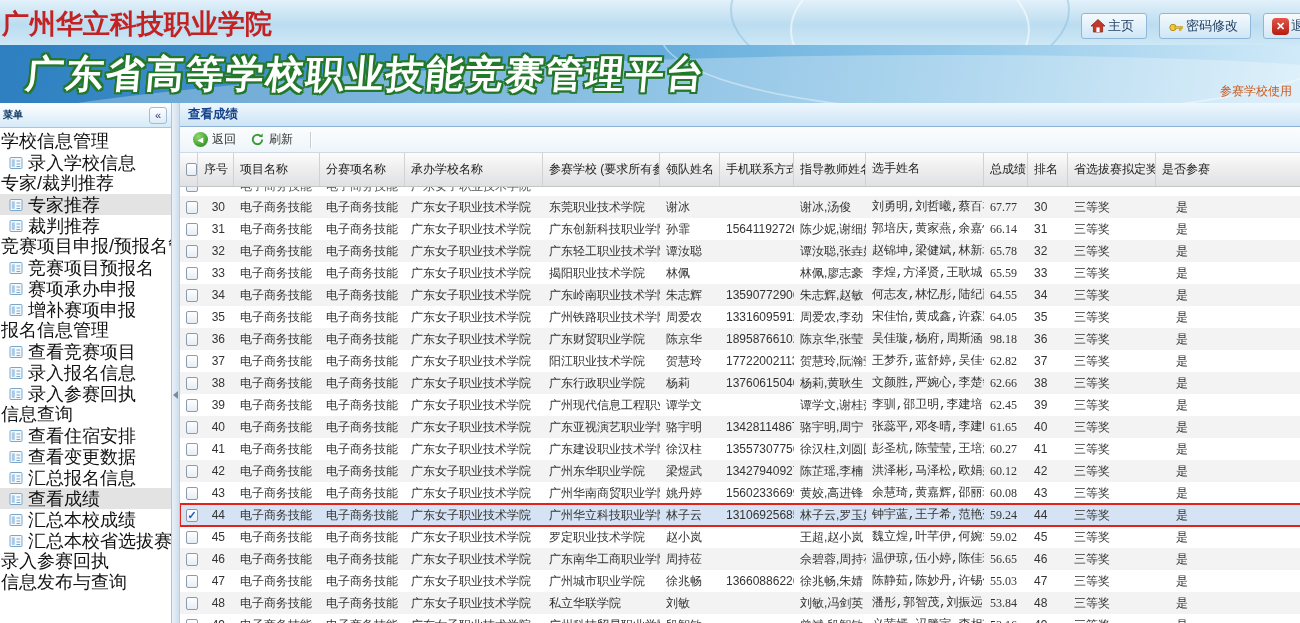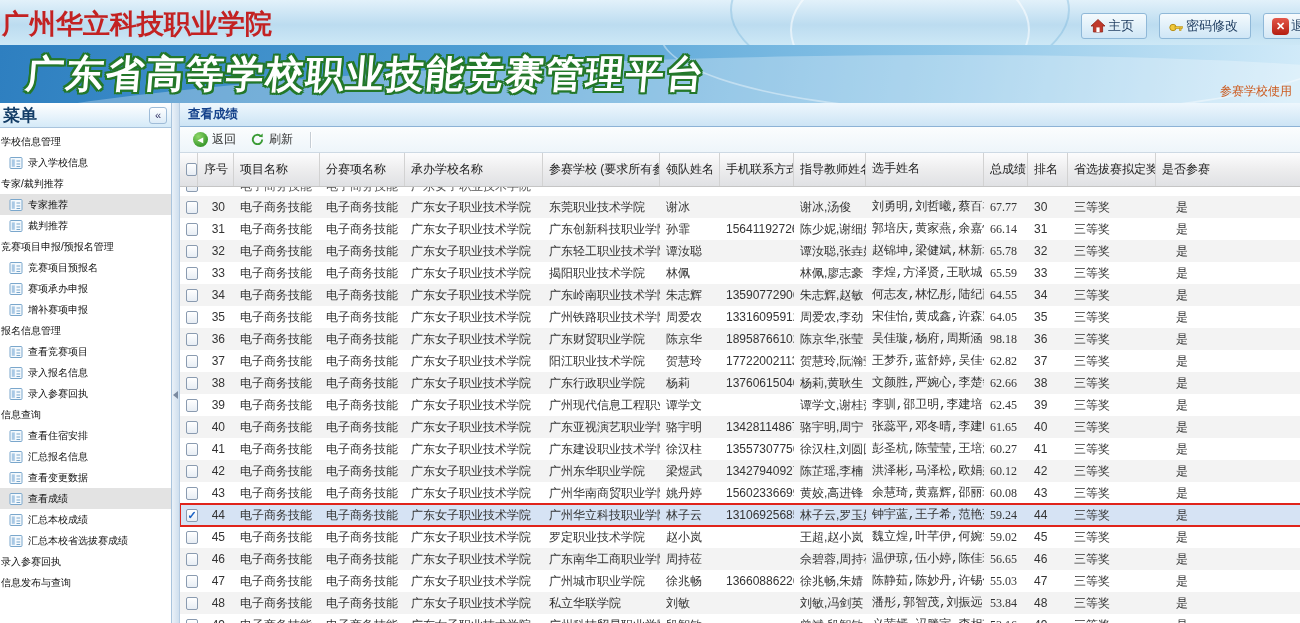--- a/index.html
+++ b/index.html
@@ -25,23 +25,23 @@
   .banner-title { position:relative; font-size:38px; font-weight:bold; letter-spacing:2px; color:#fff; line-height:58px; padding-left:26px; transform:skewX(-5deg); white-space:nowrap;
      text-shadow:-2px 0 #24782a, 2px 0 #24782a, 0 -2px #24782a, 0 2px #24782a, -2px -2px #24782a, 2px 2px #24782a, -2px 2px #24782a, 2px -2px #24782a; }
   .banner-note { position:absolute; right:8px; bottom:3px; font-size:12px; color:#cc5a1e; }
 
   
   .content { display:flex; height:520px; }
 
   
   .sidebar { width:172px; background:#fff; border-right:1px solid #a9c4dd; display:flex; flex-direction:column; flex-shrink:0; }
   .sidebar-header { height:25px; background:linear-gradient(#ffffff,#d5eaf8); border-bottom:1px solid #a9c4dd; display:flex; align-items:center; justify-content:space-between; padding:0 4px 0 3px; }
-  .sidebar-title { font-size:17px; font-weight:bold; color:#123c66; }
+  .sidebar-title { font-size:10px; font-weight:bold; color:#123c66; }
   .collapse-btn { width:18px; height:17px; background:linear-gradient(#fff,#dcebf7); border:1px solid #9fbcd8; border-radius:3px; font-size:11px; color:#336; text-align:center; line-height:15px; cursor:pointer; }
-  .menu { padding-top:3px; font-size:10px; color:#111; overflow:hidden; }
+  .menu { padding-top:3px; font-size:18px; color:#111; overflow:hidden; }
   .menu-group { height:21px; line-height:21px; padding-left:1px; white-space:nowrap; cursor:pointer; }
   .menu-item { height:21px; display:flex; align-items:center; gap:5px; padding-left:9px; white-space:nowrap; cursor:pointer; }
   .menu-item.selected { background:#e3e3e3; }
   .doc-icon { width:14px; height:14px; flex-shrink:0; }
 
   
   .splitter { width:8px; background:linear-gradient(90deg,#eaf1f8,#cfdfee); border-right:1px solid #b6cce2; position:relative; flex-shrink:0; cursor:col-resize; }
   .splitter-arrow { position:absolute; top:288px; left:1px; width:0; height:0; border-top:4px solid transparent; border-bottom:4px solid transparent; border-right:5px solid #7a8aa0; }
 
   
@@ -225,31 +225,31 @@
     <span class="mi-label">查看住宿安排</span>
   </div>
         <div class="menu-item">
     <svg class="doc-icon" viewBox="0 0 14 14">
             <rect x="1" y="1.5" width="12" height="11" rx="1" fill="#f4f9fd" stroke="#7aa7cc"></rect>
             <rect x="2.8" y="3.4" width="3" height="7.4" fill="#a9c9e5"></rect>
             <line x1="7.5" y1="5" x2="11.2" y2="5" stroke="#7aa7cc"></line>
             <line x1="7.5" y1="8" x2="11.2" y2="8" stroke="#7aa7cc"></line>
             <line x1="7.5" y1="10.5" x2="11.2" y2="10.5" stroke="#7aa7cc"></line>
           </svg>
+    <span class="mi-label">查看变更数据</span>
+  </div>
+        <div class="menu-item">
+    <svg class="doc-icon" viewBox="0 0 14 14">
+            <rect x="1" y="1.5" width="12" height="11" rx="1" fill="#f4f9fd" stroke="#7aa7cc"></rect>
+            <rect x="2.8" y="3.4" width="3" height="7.4" fill="#a9c9e5"></rect>
+            <line x1="7.5" y1="5" x2="11.2" y2="5" stroke="#7aa7cc"></line>
+            <line x1="7.5" y1="8" x2="11.2" y2="8" stroke="#7aa7cc"></line>
+            <line x1="7.5" y1="10.5" x2="11.2" y2="10.5" stroke="#7aa7cc"></line>
+          </svg>
     <span class="mi-label">汇总报名信息</span>
-  </div>
-        <div class="menu-item">
-    <svg class="doc-icon" viewBox="0 0 14 14">
-            <rect x="1" y="1.5" width="12" height="11" rx="1" fill="#f4f9fd" stroke="#7aa7cc"></rect>
-            <rect x="2.8" y="3.4" width="3" height="7.4" fill="#a9c9e5"></rect>
-            <line x1="7.5" y1="5" x2="11.2" y2="5" stroke="#7aa7cc"></line>
-            <line x1="7.5" y1="8" x2="11.2" y2="8" stroke="#7aa7cc"></line>
-            <line x1="7.5" y1="10.5" x2="11.2" y2="10.5" stroke="#7aa7cc"></line>
-          </svg>
-    <span class="mi-label">查看变更数据</span>
   </div>
         <div class="menu-item selected">
     <svg class="doc-icon" viewBox="0 0 14 14">
             <rect x="1" y="1.5" width="12" height="11" rx="1" fill="#f4f9fd" stroke="#7aa7cc"></rect>
             <rect x="2.8" y="3.4" width="3" height="7.4" fill="#a9c9e5"></rect>
             <line x1="7.5" y1="5" x2="11.2" y2="5" stroke="#7aa7cc"></line>
             <line x1="7.5" y1="8" x2="11.2" y2="8" stroke="#7aa7cc"></line>
             <line x1="7.5" y1="10.5" x2="11.2" y2="10.5" stroke="#7aa7cc"></line>
           </svg>
     <span class="mi-label">查看成绩</span>

